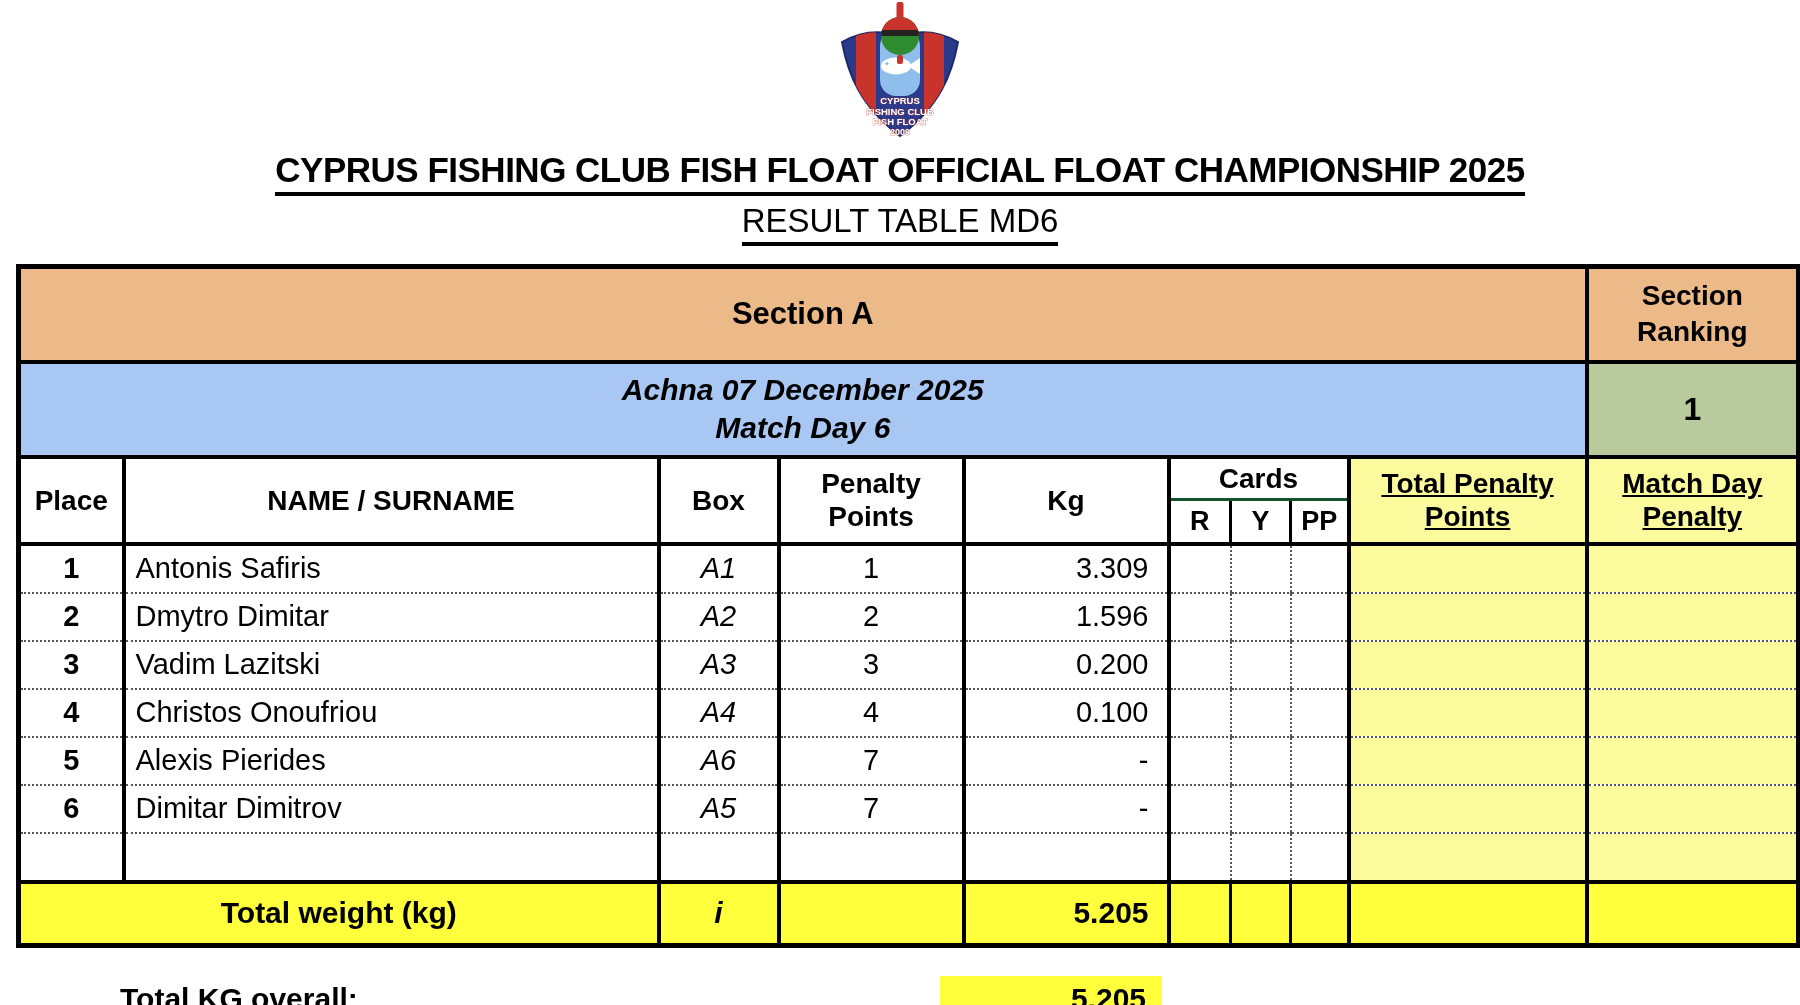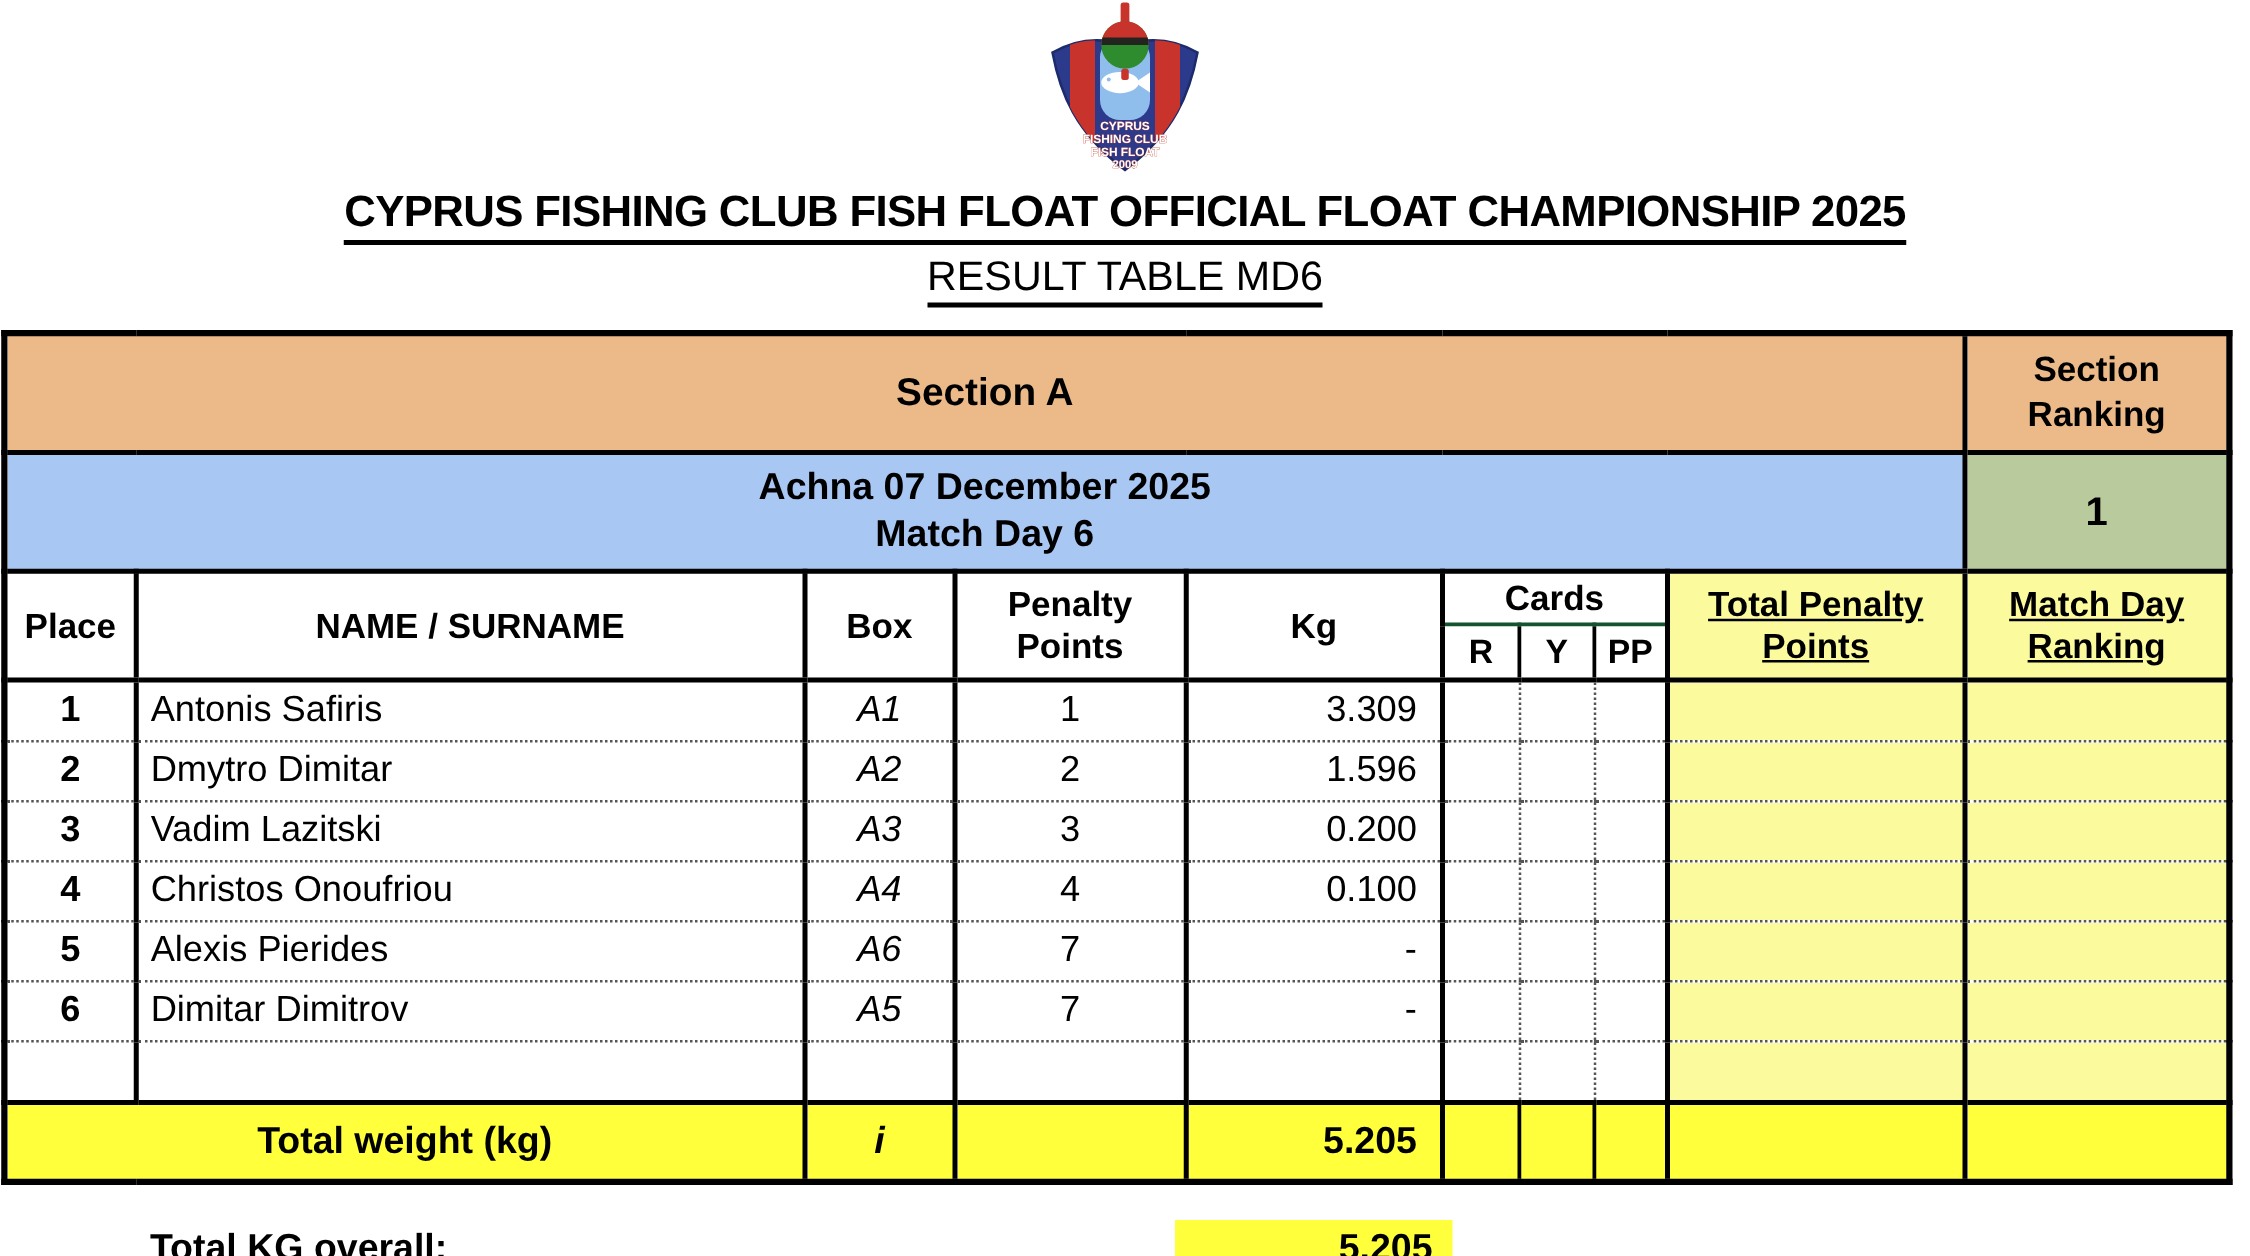--- a/index.html
+++ b/index.html
@@ -15,37 +15,37 @@
     border-bottom:4px solid #000; padding-bottom:2px; letter-spacing:-0.5px;
   }
   .subtitle-line { text-align:center; margin-top:6px; }
   .subtitle-line .u {
     display:inline-block; font-weight:normal; font-size:33px; line-height:38px;
     border-bottom:4px solid #000; padding-bottom:2px;
   }
 
   table.results {
     border-collapse:collapse; table-layout:fixed;
-    width:1780px; margin:18px 10px 0 1px;
+    width:1780px; margin:18px 10px 0 16px;
     border:5px solid #000;
   }
   td { padding:0; vertical-align:middle; overflow:hidden; }
 
   
   .row-section { height:95px; }
   .row-section td {
     background:#EBBA88; border-bottom:4px solid #000;
     font-weight:bold; text-align:center;
   }
   .section-label { font-size:31px; }
   .section-ranking-head { border-left:4px solid #000; font-size:28px; line-height:36px; padding:0 14px; }
 
   .row-match { height:95px; }
   .row-match td { border-bottom:4px solid #000; font-weight:bold; text-align:center; }
-  .match-cell { background:#A9C7F3; font-size:30px; line-height:38px; }
+  .match-cell { background:#A9C7F3; font-size:30px; line-height:38px;font-style:italic; }
   .match-rank { background:#B9CA9C; border-left:4px solid #000; font-size:32px; }
 
   
   .hrow1 { height:43px; }
   .hrow2 { height:44px; }
   .h {
     background:#fff; font-weight:bold; font-size:28px; line-height:33px;
     text-align:center; border-left:4px solid #000; border-bottom:4px solid #000;
   }
   .h.no-bl { border-left:none; }
@@ -161,21 +161,21 @@
   </tr>
 
   <tr class="hrow1">
     <td class="h no-bl" rowspan="2">Place</td>
     <td class="h" rowspan="2">NAME / SURNAME</td>
     <td class="h" rowspan="2">Box</td>
     <td class="h" rowspan="2">Penalty Points</td>
     <td class="h" rowspan="2">Kg</td>
     <td class="h cards-head" colspan="3">Cards</td>
     <td class="h h-yellow" rowspan="2">Total Penalty Points</td>
-    <td class="h h-yellow" rowspan="2">Match Day Ranking</td>
+    <td class="h h-yellow" rowspan="2">Match Day Penalty</td>
   </tr>
   <tr class="hrow2">
     <td class="h sub first">R</td>
     <td class="h sub">Y</td>
     <td class="h sub">PP</td>
   </tr>
 
   <tr class="data-row">
     <td class="c-place">1</td>
     <td class="c-name">Antonis Safiris</td>

